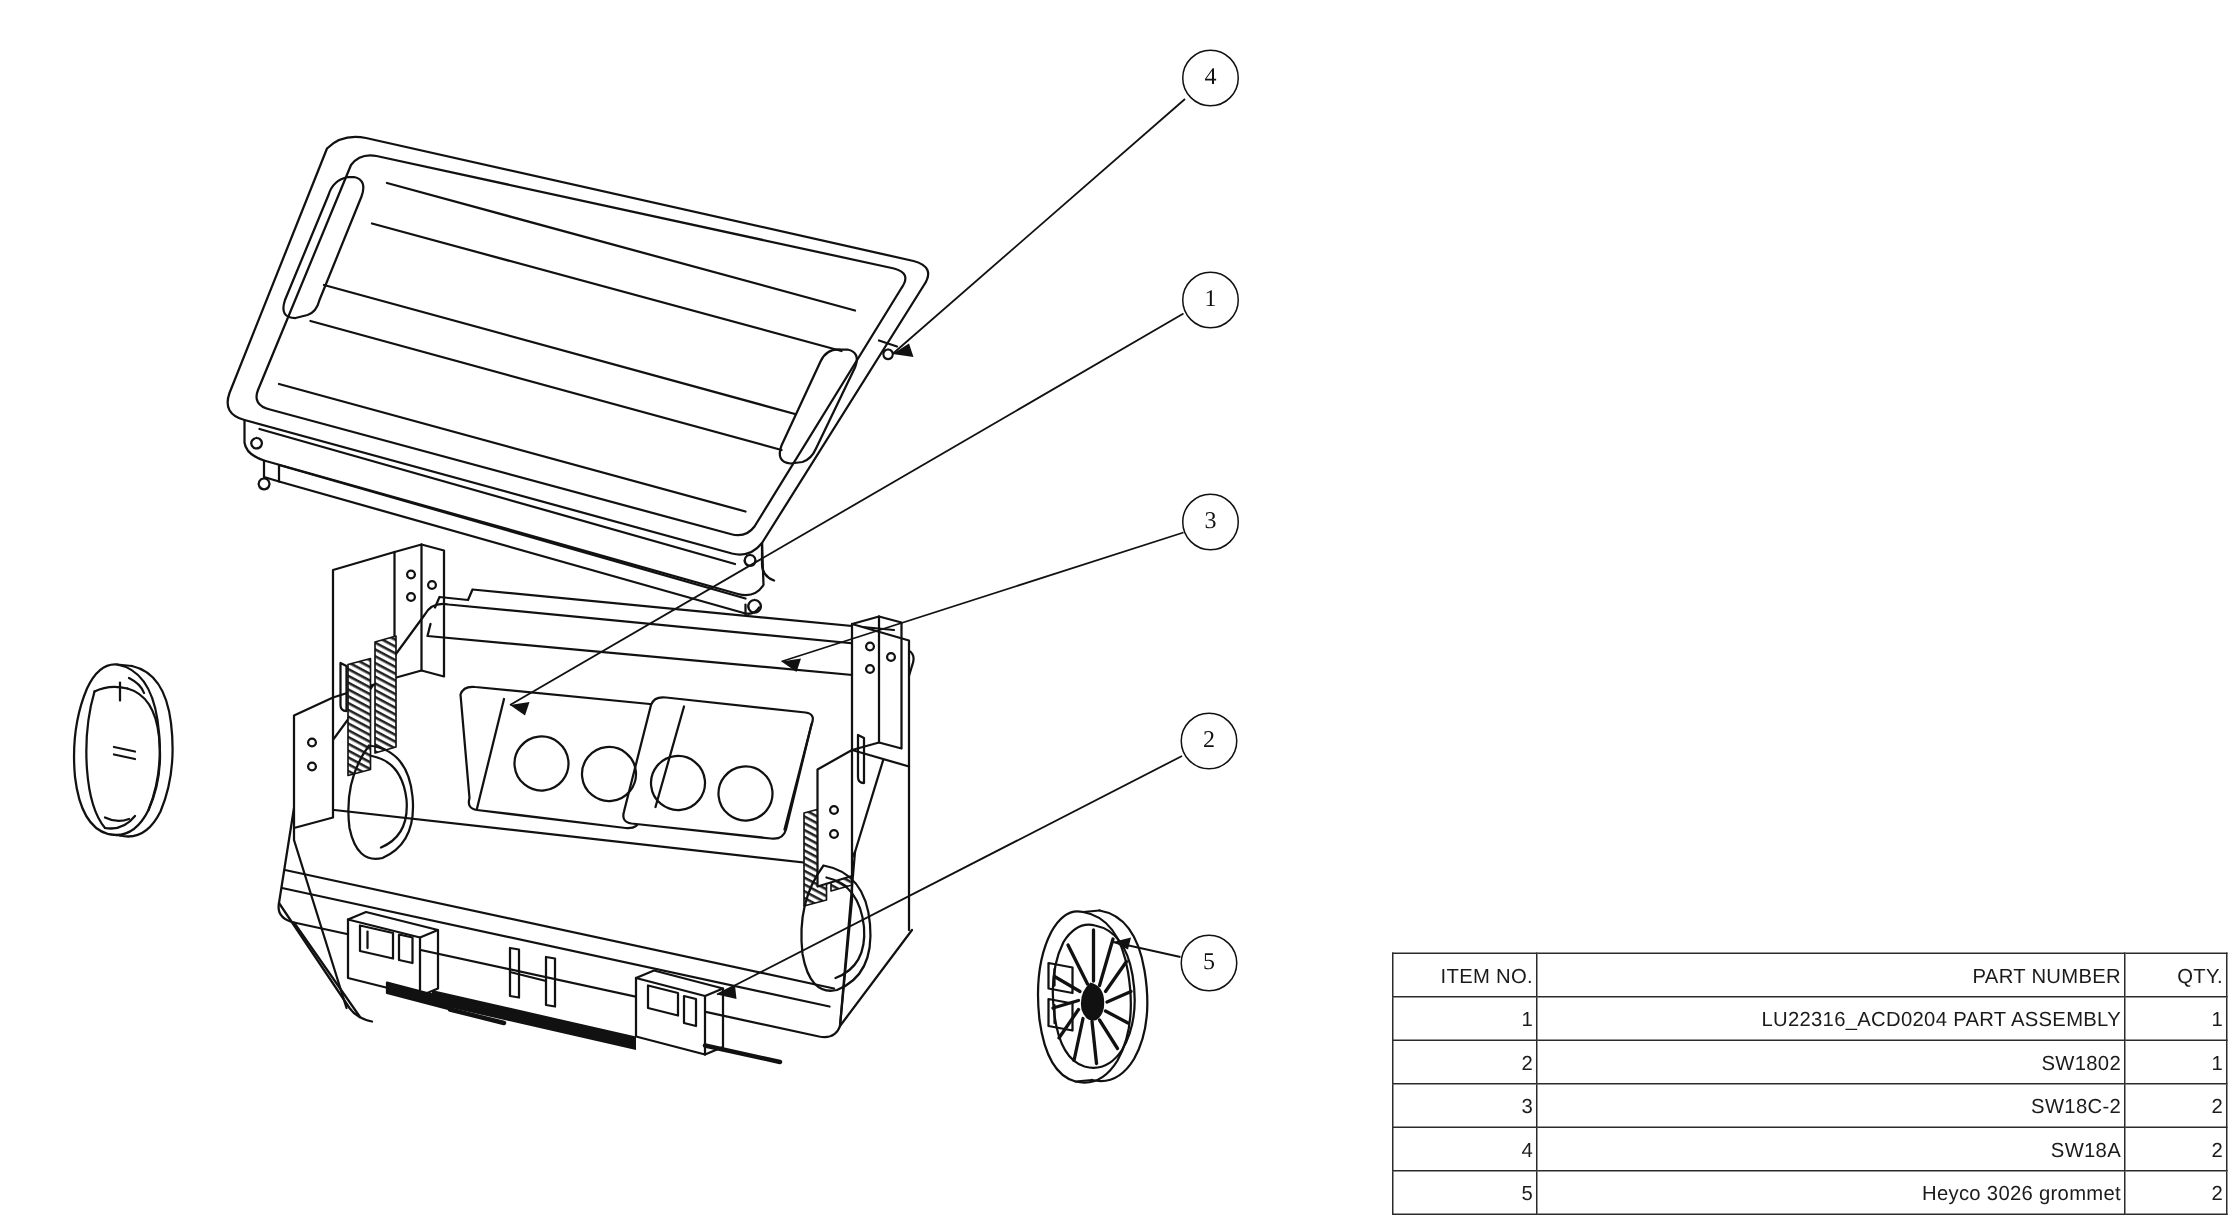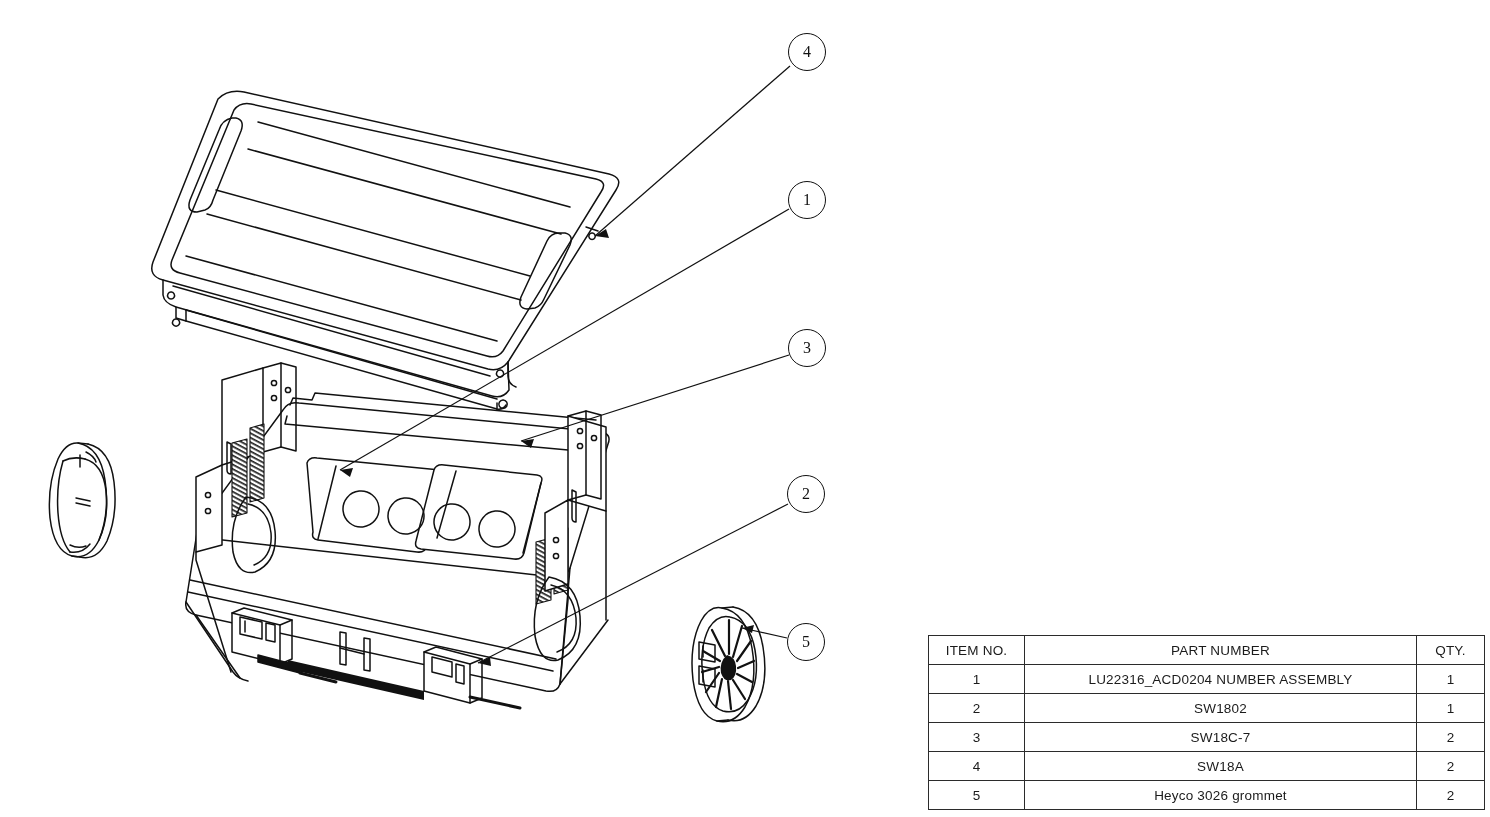--- a/index.html
+++ b/index.html
@@ -30,21 +30,21 @@
     left: 928px;
     top: 635px;
     width: 556px;
     border-collapse: collapse;
     table-layout: fixed;
     background: #ffffff;
     font-family: "Liberation Sans", sans-serif;
   }
   #bom-table td, #bom-table th {
     border: 1px solid #2b2b2b;
-    text-align: center;
+    text-align: right;
     vertical-align: middle;
     height: 28px;
     font-size: 13.5px;
     font-weight: 400;
     color: #1b1b1b;
     letter-spacing: 0.2px;
     padding: 0 2px;
     white-space: nowrap;
   }
   #bom-table th {
@@ -323,31 +323,31 @@
   <thead>
     <tr>
       <th>ITEM NO.</th>
       <th>PART NUMBER</th>
       <th>QTY.</th>
     </tr>
   </thead>
   <tbody>
     <tr>
       <td>1</td>
-      <td>LU22316_ACD0204 NUMBER ASSEMBLY</td>
+      <td>LU22316_ACD0204 PART ASSEMBLY</td>
       <td>1</td>
     </tr>
     <tr>
       <td>2</td>
       <td>SW1802</td>
       <td>1</td>
     </tr>
     <tr>
       <td>3</td>
-      <td>SW18C-7</td>
+      <td>SW18C-2</td>
       <td>2</td>
     </tr>
     <tr>
       <td>4</td>
       <td>SW18A</td>
       <td>2</td>
     </tr>
     <tr>
       <td>5</td>
       <td>Heyco 3026 grommet</td>

